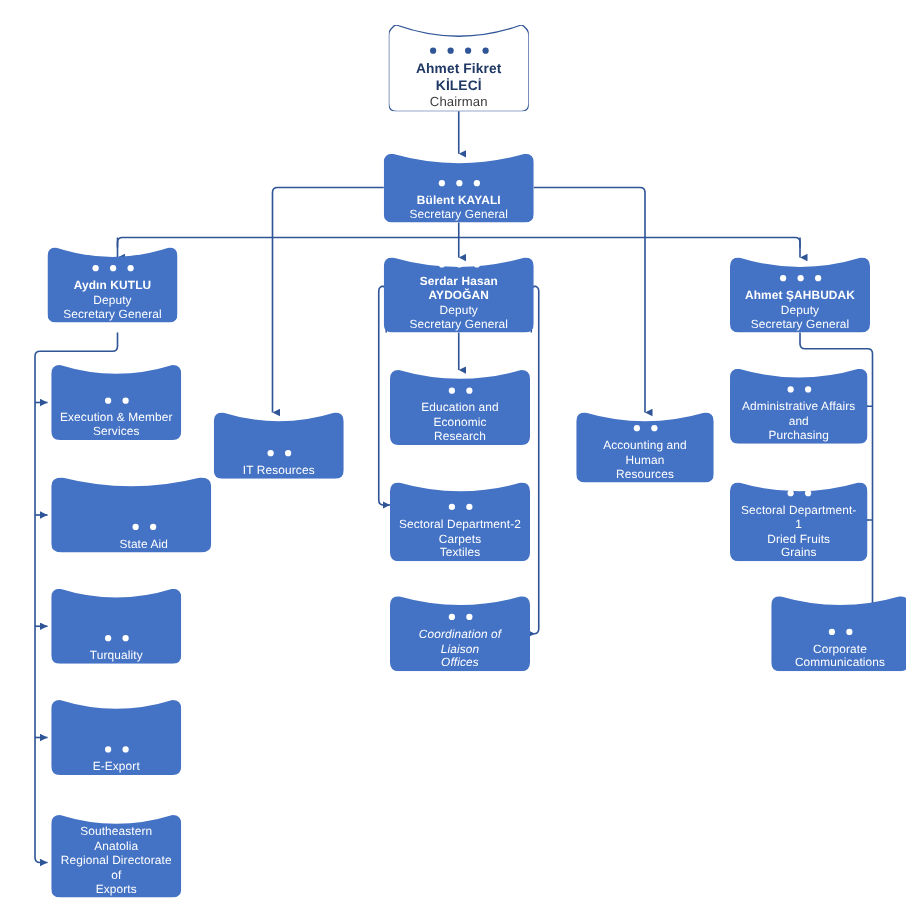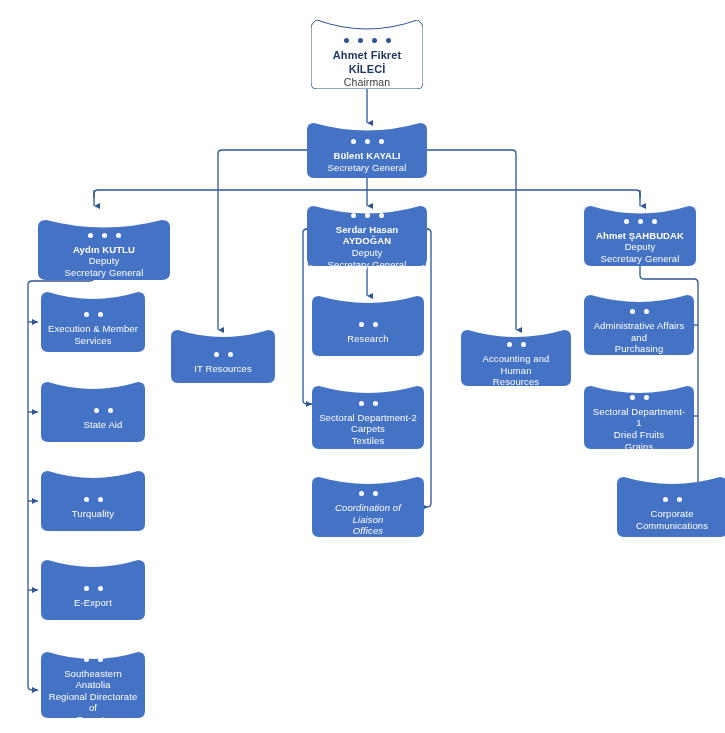--- a/index.html
+++ b/index.html
@@ -27,21 +27,21 @@
     z-index: 1;
   }
   
   .node {
     position: absolute;
     z-index: 2;
     box-sizing: border-box;
     display: flex;
     flex-direction: column;
     align-items: center;
-    justify-content: center;
+    justify-content: flex-end;
     text-align: center;
   }
   .node .shape {
     position: absolute;
     left: 0;
     top: 0;
     width: 100%;
     height: 100%;
     z-index: 0;
   }
@@ -174,21 +174,21 @@
         <span class="dot"></span>
         <span class="dot"></span>
       </div>
       <div class="labels">
         <span class="line-text bold">Bülent KAYALI</span>
         <span class="line-text">Secretary General</span>
       </div>
     </div>
   </div>
 
-  <div class="node" style="left:38px; top:220px; width:132px; height:60px;">
+  <div class="node" style="left:38px; top:198px; width:104px; height:60px;">
     <svg class="shape" viewBox="0 0 112 60" preserveAspectRatio="none">
       <path d="M7,0 Q0,0 0,7 L0,53 Q0,60 7,60 L105,60 Q112,60 112,53 L112,7 Q112,0 105,0
                Q56,15 7,0 Z" fill="#4472C4"></path>
     </svg>
     <div class="node-inner">
       <div class="dots" style="margin-top:11px;">
         <span class="dot"></span>
         <span class="dot"></span>
         <span class="dot"></span>
       </div>
@@ -247,21 +247,21 @@
         <span class="dot"></span>
         <span class="dot"></span>
       </div>
       <div class="labels">
         <span class="line-text">Execution &amp; Member</span>
         <span class="line-text">Services</span>
       </div>
     </div>
   </div>
 
-  <div class="node" style="left:41px; top:382px; width:104px; height:60px;padding-left:20px;">
+  <div class="node" style="left:41px; top:382px; width:128px; height:60px;padding-left:20px;">
     <svg class="shape" viewBox="0 0 104 60" preserveAspectRatio="none">
       <path d="M7,0 Q0,0 0,7 L0,53 Q0,60 7,60 L97,60 Q104,60 104,53 L104,7 Q104,0 97,0 Q52,14 7,0 Z" fill="#4472C4"></path>
     </svg>
     <div class="node-inner">
       <div class="dots">
         <span class="dot"></span>
         <span class="dot"></span>
       </div>
       <div class="labels">
         <span class="line-text">State Aid</span>
@@ -334,20 +334,21 @@
   <div class="node" style="left:312px; top:296px; width:112px; height:60px;">
     <svg class="shape" viewBox="0 0 112 60" preserveAspectRatio="none">
       <path d="M7,0 Q0,0 0,7 L0,53 Q0,60 7,60 L105,60 Q112,60 112,53 L112,7 Q112,0 105,0 Q56,14 7,0 Z" fill="#4472C4"></path>
     </svg>
     <div class="node-inner">
       <div class="dots">
         <span class="dot"></span>
         <span class="dot"></span>
       </div>
       <div class="labels">
+        <span class="line-text">Education and Economic</span>
         <span class="line-text">Research</span>
       </div>
     </div>
   </div>
 
   <div class="node" style="left:312px; top:386px; width:112px; height:63px;">
     <svg class="shape" viewBox="0 0 112 63" preserveAspectRatio="none">
       <path d="M7,0 Q0,0 0,7 L0,56 Q0,63 7,63 L105,63 Q112,63 112,56 L112,7 Q112,0 105,0 Q56,14 7,0 Z" fill="#4472C4"></path>
     </svg>
     <div class="node-inner">

